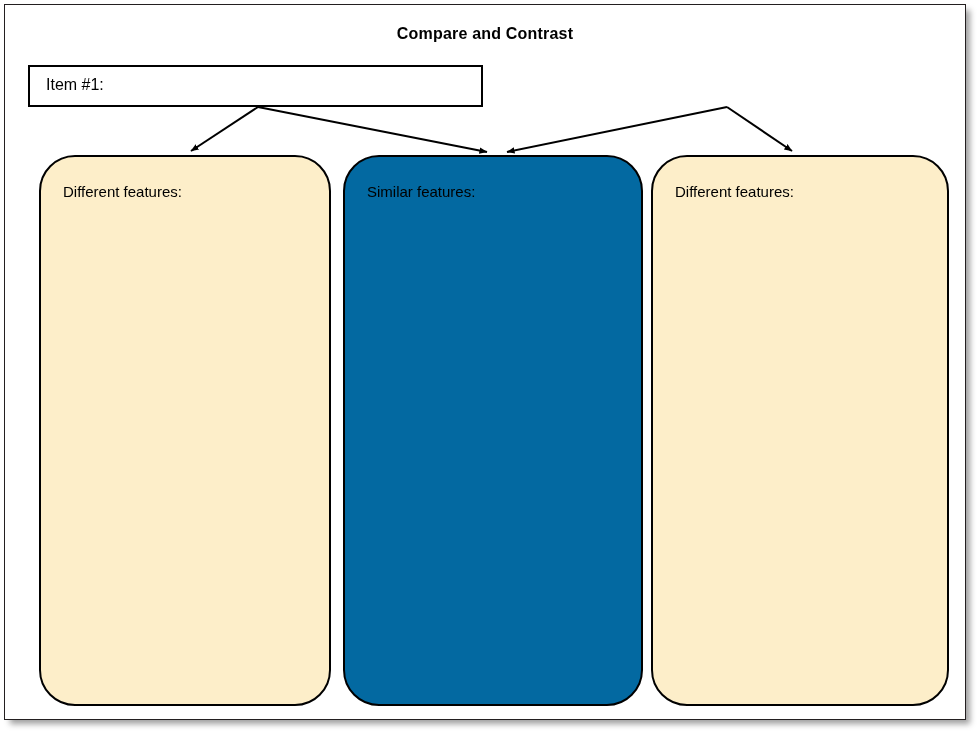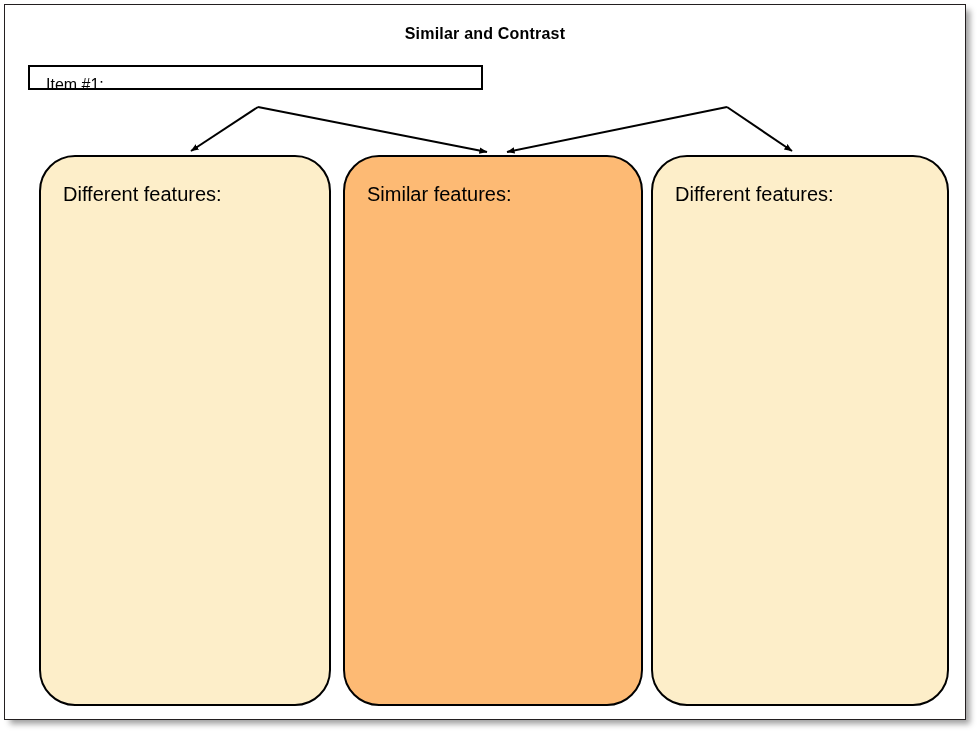--- a/index.html
+++ b/index.html
@@ -38,21 +38,21 @@
     font-size: 16px;
     font-weight: bold;
     color: #000000;
     letter-spacing: 0.2px;
   }
 
   
   .item-box {
     position: absolute;
     top: 60px;
-    height: 25px;
+    height: 42px;
     background: #ffffff;
     border: 2px solid #000000;
     box-sizing: border-box;
   }
   #item-box-1 { left: 23px;  width: 455px; }
   #item-box-2 { left: 492px; width: 450px; }
   .item-box-label {
     position: absolute;
     left: 16px;
     top: 9px;
@@ -81,31 +81,31 @@
     box-sizing: border-box;
   }
   #panel-different-left  { left: 34px;  width: 292px; }
   #panel-similar         { left: 338px; width: 300px; }
   #panel-different-right { left: 646px; width: 298px; }
 
   .feature-panel-label {
     position: absolute;
     left: 22px;
     top: 26px;
-    font-size: 20px;
+    font-size: 15px;
     color: #000000;
     white-space: nowrap;
   }
 </style>
 </head>
 <body style="background: rgb(255, 255, 255);">
 
 <div id="page-sheet" style="border-color: rgb(35, 31, 32);">
 
-  <div id="worksheet-title">Similar and Contrast</div>
+  <div id="worksheet-title">Compare and Contrast</div>
 
   <div class="item-box" id="item-box-1">
     <span class="item-box-label">Item #1:</span>
   </div>
 
 
   <svg id="connector-layer" viewBox="0 0 977 737" xmlns="http://www.w3.org/2000/svg">
     <defs>
       <marker id="arrowhead" markerWidth="9" markerHeight="9" refX="7.6" refY="3.2" orient="auto" markerUnits="userSpaceOnUse">
         <path d="M0,0 L8,3.2 L0,6.4 z" fill="#000000"></path>
@@ -118,21 +118,21 @@
 
     <path d="M722,102 L502,147" fill="none" stroke="#000000" stroke-width="2" marker-end="url(#arrowhead)"></path>
 
     <path d="M722,102 L787,146" fill="none" stroke="#000000" stroke-width="2" marker-end="url(#arrowhead)"></path>
   </svg>
 
   <div class="feature-panel" id="panel-different-left" style="background-color: rgb(253, 238, 201);">
     <span class="feature-panel-label">Different features:</span>
   </div>
 
-  <div class="feature-panel" id="panel-similar" style="background-color: #fdba74;">
+  <div class="feature-panel" id="panel-similar" style="background-color: #0369a1;">
     <span class="feature-panel-label">Similar features:</span>
   </div>
 
   <div class="feature-panel" id="panel-different-right" style="background-color: rgb(253, 238, 201);">
     <span class="feature-panel-label">Different features:</span>
   </div>
 
 </div>
 
 </body></html>

